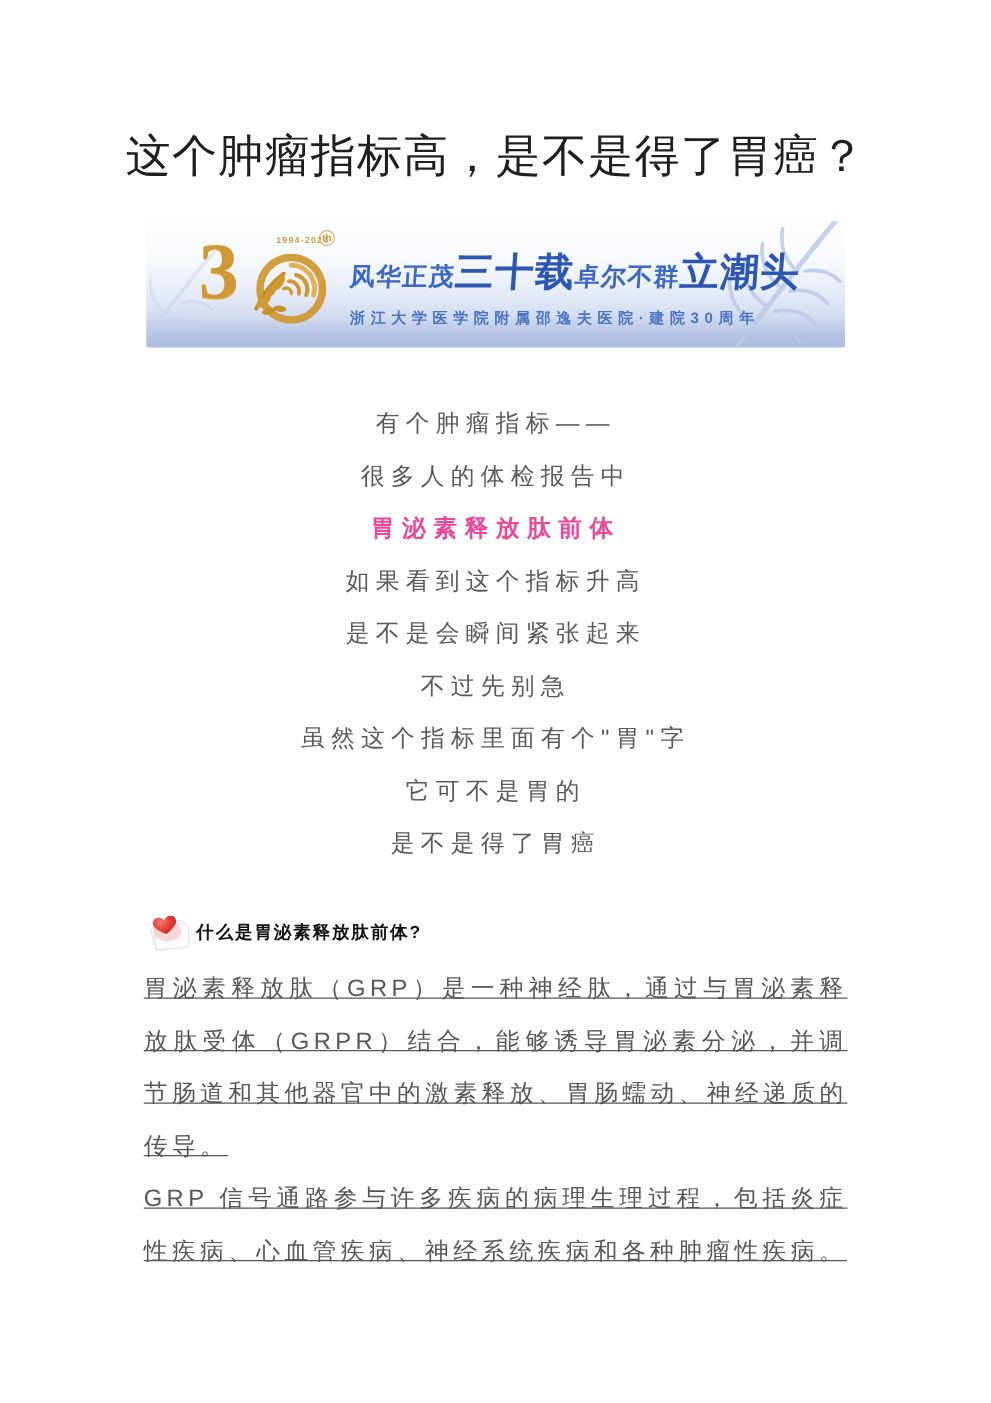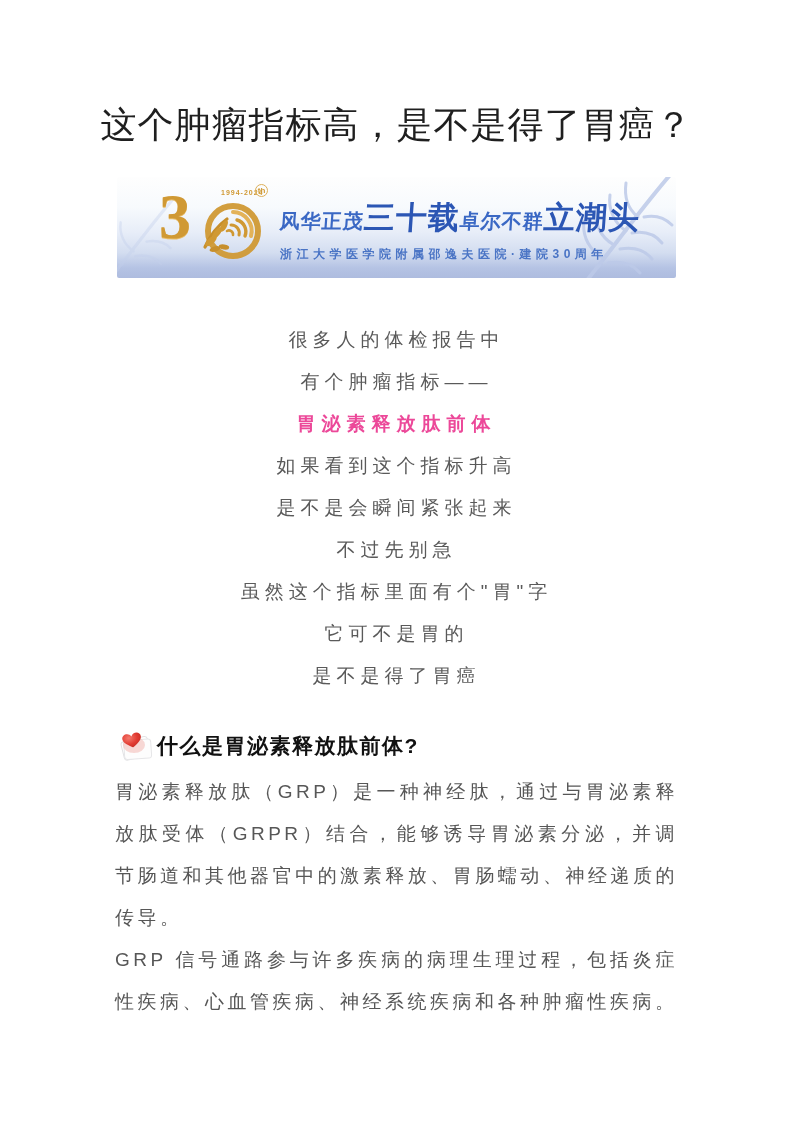--- a/index.html
+++ b/index.html
@@ -116,32 +116,33 @@
     color: #ec4899;
     font-weight: 700;
     letter-spacing: 6px;
     text-align: center;
   }
   
   .section { width: 563px; margin: 30px auto 0 auto; }
   .section-heading-row { display: flex; align-items: center; }
   .heart-card-icon { width: 40px; height: 38px; margin-right: 2px; flex: 0 0 auto; }
   .section-heading {
-    font-size: 21px;
+    font-size: 14px;
     font-weight: 700;
     color: #111111;
     letter-spacing: 1.5px;
   }
   .paragraphs { margin-top: 6px; }
   .paragraphs p {
     font-size: 19px;
     line-height: 42px;
     letter-spacing: 3.5px;
     color: #575757;
     text-align: justify;
+    text-decoration: underline;
   }
 </style>
 </head>
 <body>
 
 <div class="page">
 
   <h1 class="page-title">这个肿瘤指标高，是不是得了胃癌？</h1>
 
   <div class="banner">
@@ -195,22 +196,22 @@
         <span class="large">三十载</span>
         <span class="gap"></span>
         <span class="small">卓尔不群</span>
         <span class="large">立潮头</span>
       </div>
       <div class="banner-subtitle">浙江大学医学院附属邵逸夫医院·建院30周年</div>
     </div>
   </div>
 
   <div class="stanza">
+    <div class="stanza-line">有个肿瘤指标——</div>
     <div class="stanza-line">很多人的体检报告中</div>
-    <div class="stanza-line">有个肿瘤指标——</div>
     <div class="stanza-line red">胃泌素释放肽前体</div>
     <div class="stanza-line">如果看到这个指标升高</div>
     <div class="stanza-line">是不是会瞬间紧张起来</div>
     <div class="stanza-line">不过先别急</div>
     <div class="stanza-line">虽然这个指标里面有个"胃"字</div>
     <div class="stanza-line">它可不是胃的</div>
     <div class="stanza-line">是不是得了胃癌</div>
   </div>
 
   <div class="section">

